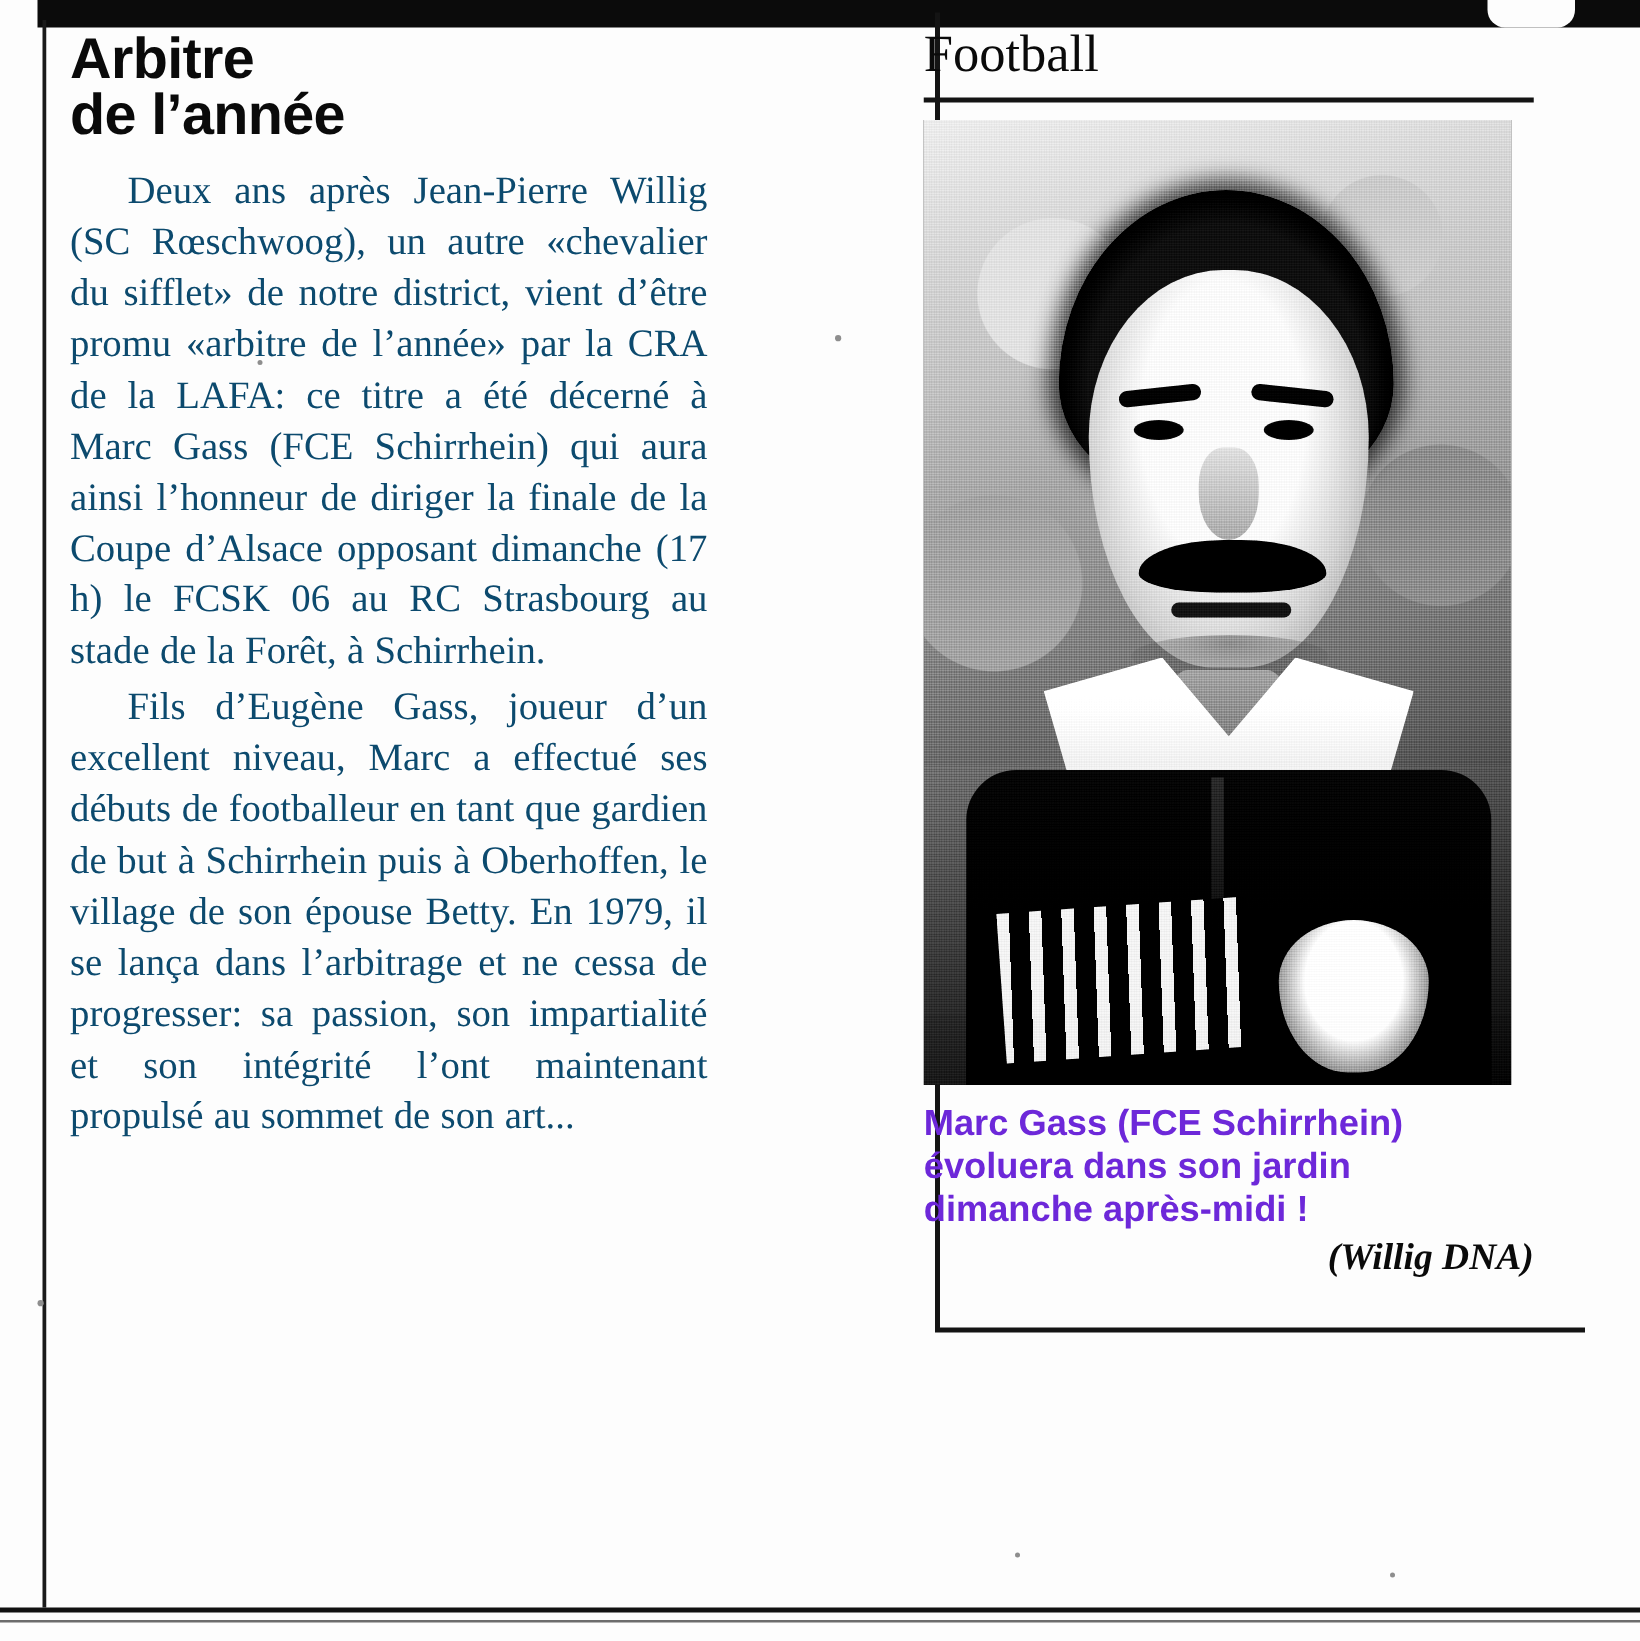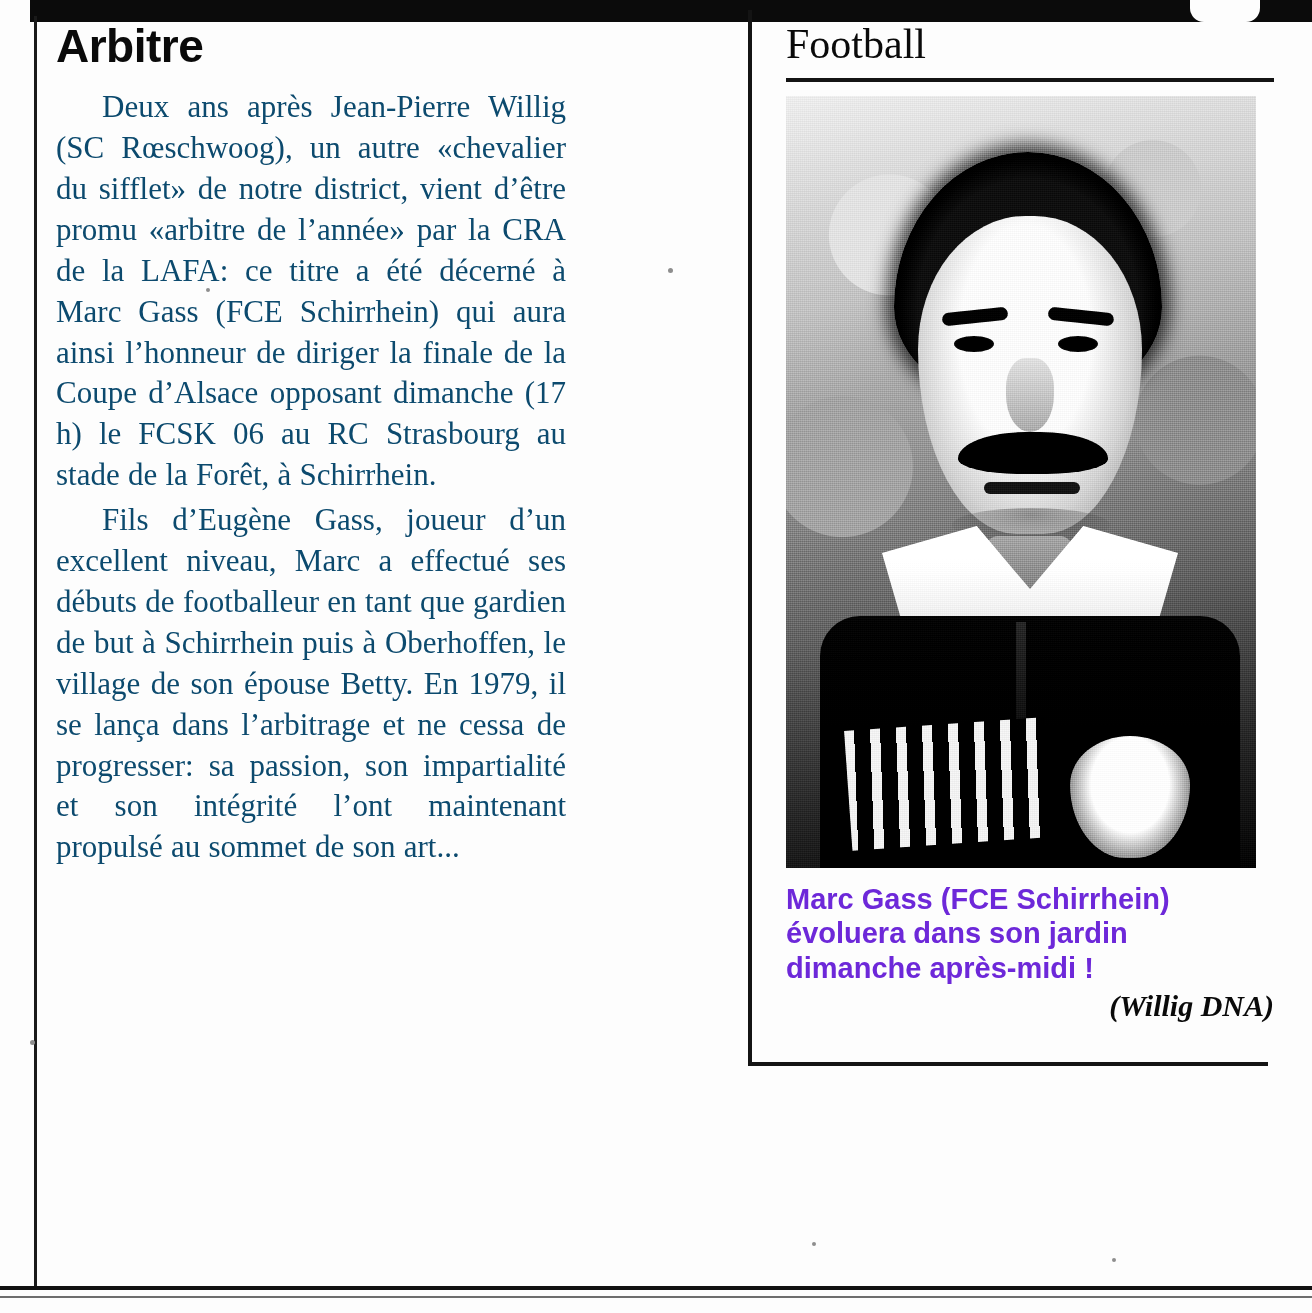--- a/index.html
+++ b/index.html
@@ -112,21 +112,21 @@
     left: 748px;
     top: 1062px;
     width: 520px;
     height: 4px;
     background: #141414;
   }
 
   
   .sidebar {
     position: absolute;
-    left: 786px;
+    left: 739px;
     top: 22px;
     width: 495px;
   }
   .section-title {
     font-family: "Liberation Serif", serif;
     font-size: 42px;
     line-height: 1.05;
     margin: 0 0 12px 0;
     color: #0a0a0a;
   }
@@ -336,20 +336,21 @@
 
   <div class="speck" style="left:668px;top:268px;width:5px;height:5px;"></div>
   <div class="speck" style="left:206px;top:288px;width:4px;height:4px;"></div>
   <div class="speck" style="left:30px;top:1040px;width:5px;height:5px;"></div>
   <div class="speck" style="left:812px;top:1242px;width:4px;height:4px;"></div>
   <div class="speck" style="left:1112px;top:1258px;width:4px;height:4px;"></div>
 
   <div class="article">
     <h1 class="headline">
       <span>Arbitre</span>
+      <span class="l2">de l’année</span>
     </h1>
     <div class="body-text">
       <p>Deux ans après Jean-Pierre Willig (SC Rœschwoog), un autre «chevalier du sifflet» de notre district, vient d’être promu «arbitre de l’année» par la CRA de la LAFA: ce titre a été décerné à Marc Gass (FCE Schirrhein) qui aura ainsi l’honneur de diriger la finale de la Coupe d’Alsace opposant dimanche (17 h) le FCSK 06 au RC Strasbourg au stade de la Forêt, à Schirrhein.</p>
       <p>Fils d’Eugène Gass, joueur d’un excellent niveau, Marc a effectué ses débuts de footballeur en tant que gardien de but à Schirrhein puis à Oberhoffen, le village de son épouse Betty. En 1979, il se lança dans l’arbitrage et ne cessa de progresser: sa passion, son impartialité et son intégrité l’ont maintenant propulsé au sommet de son art...</p>
     </div>
   </div>
 
   <div class="divider"></div>
   <div class="divider-bottom"></div>
 

